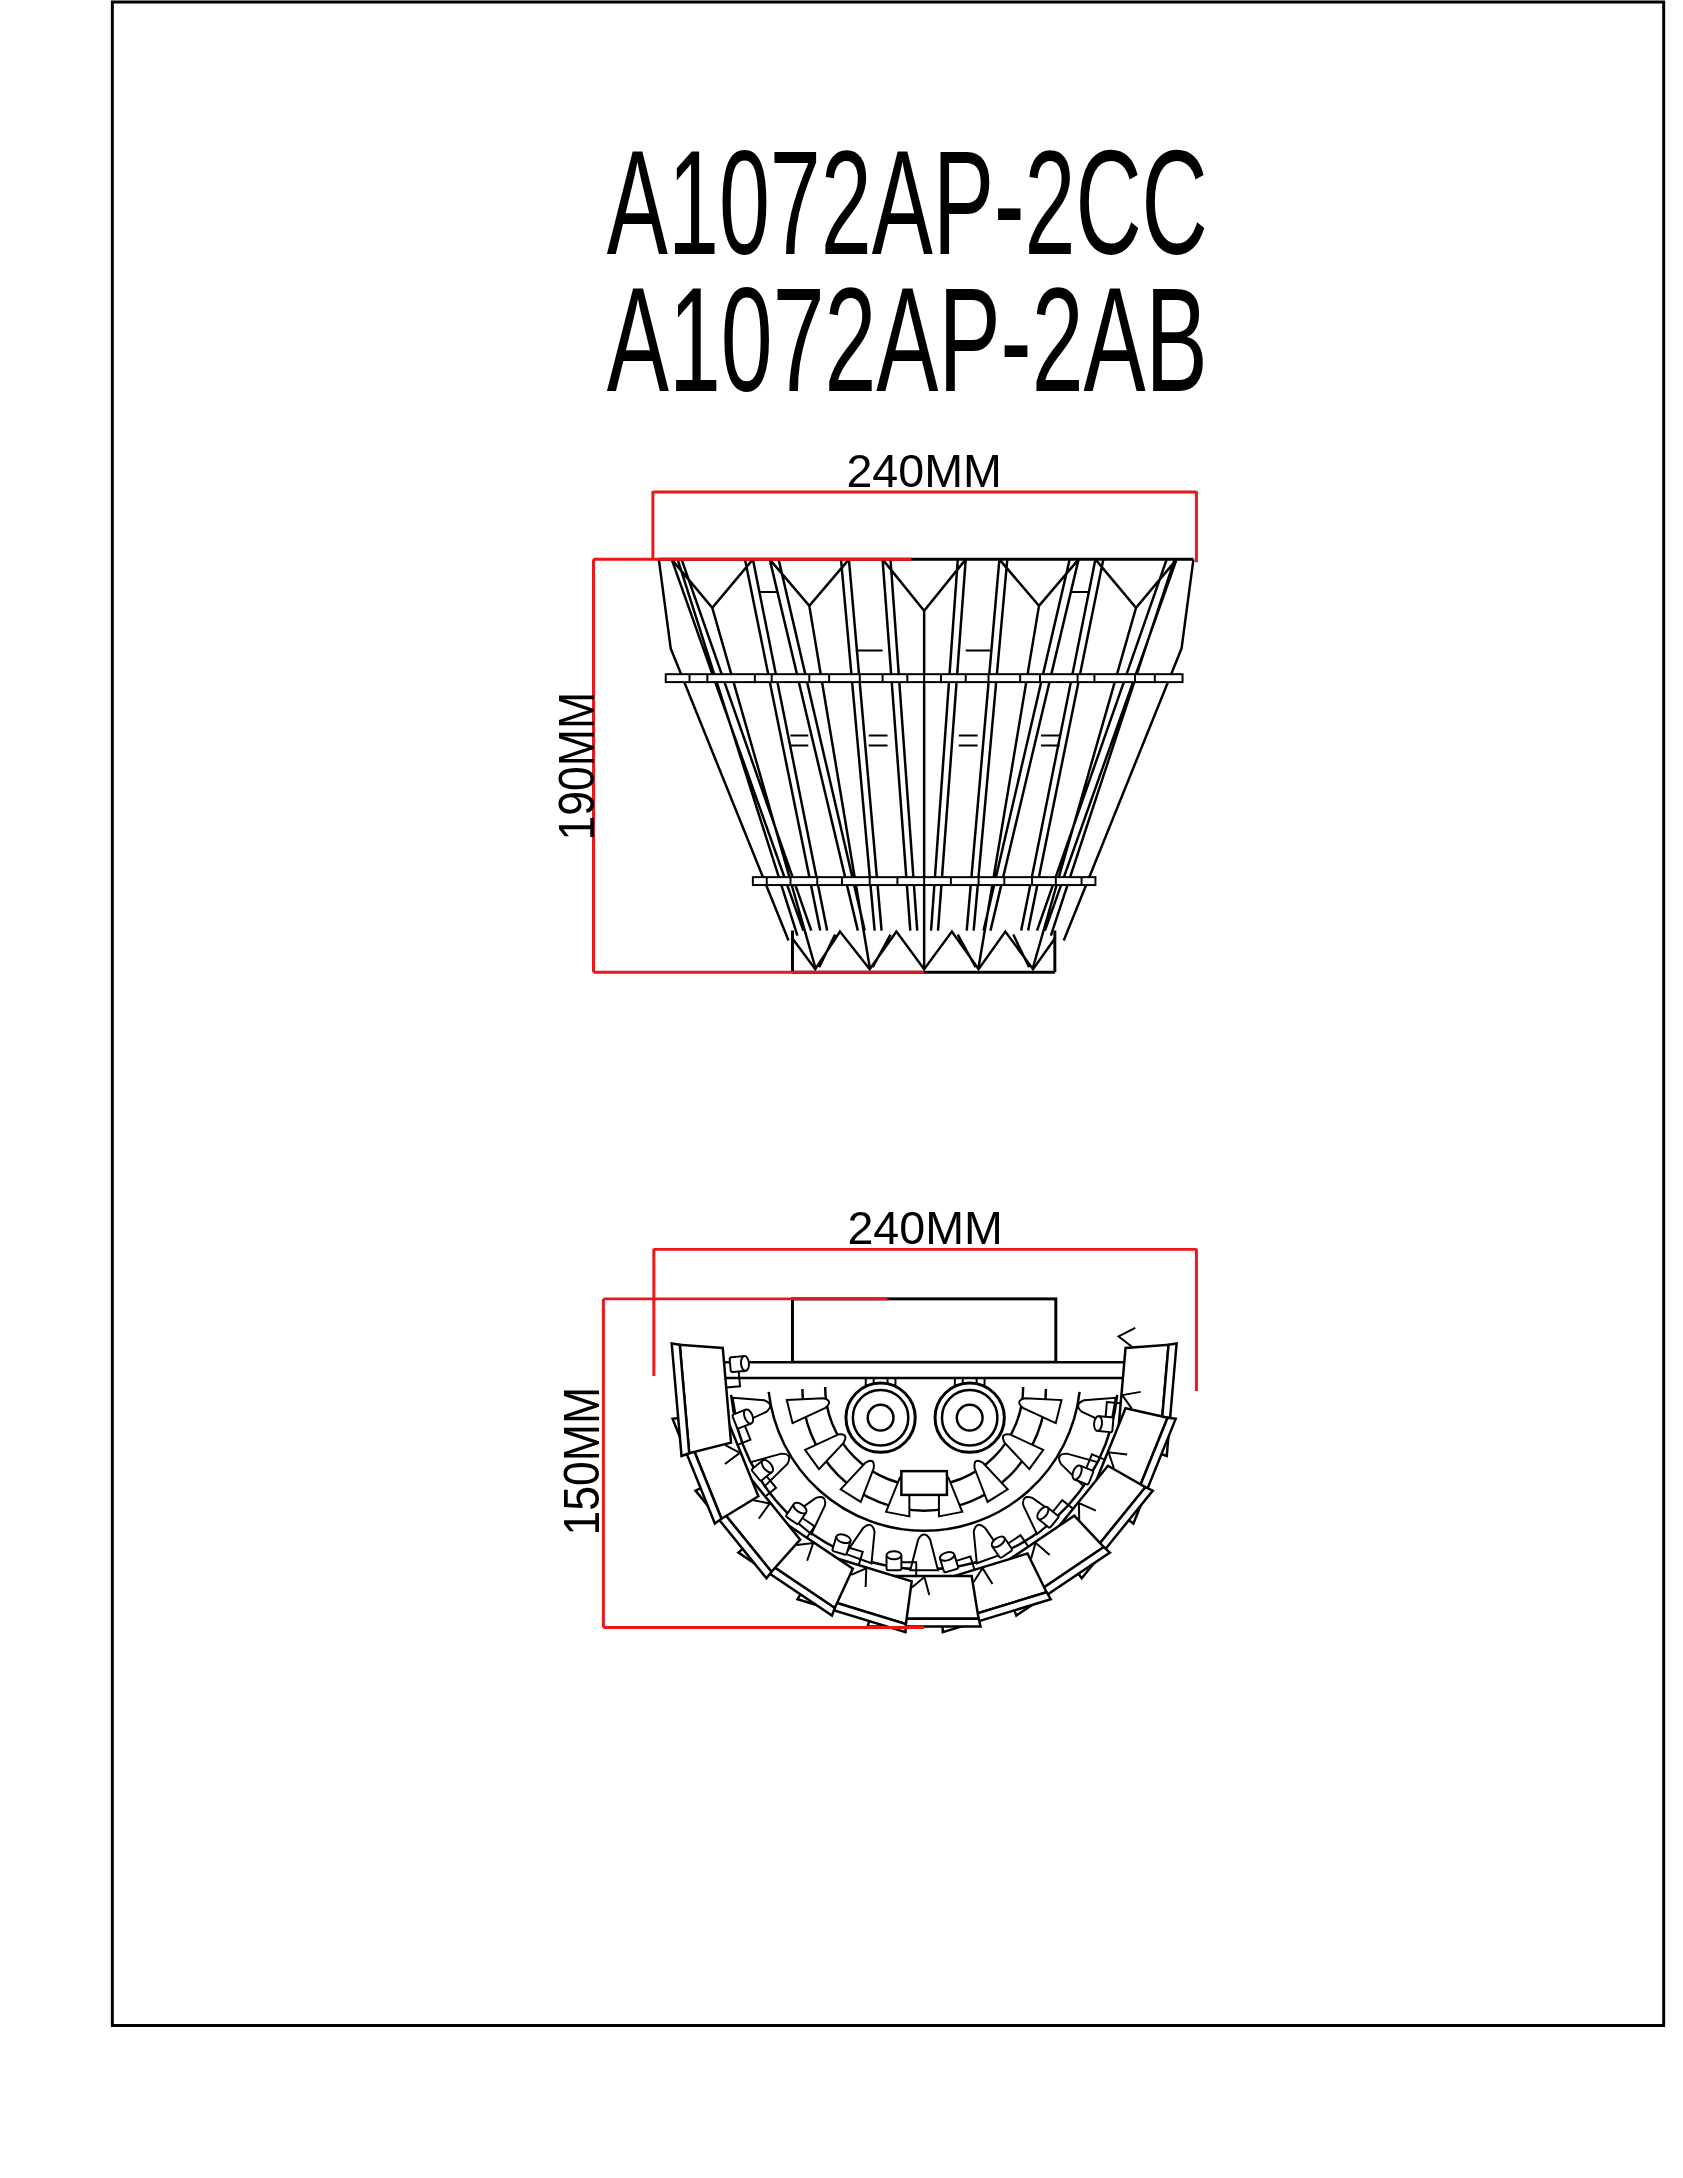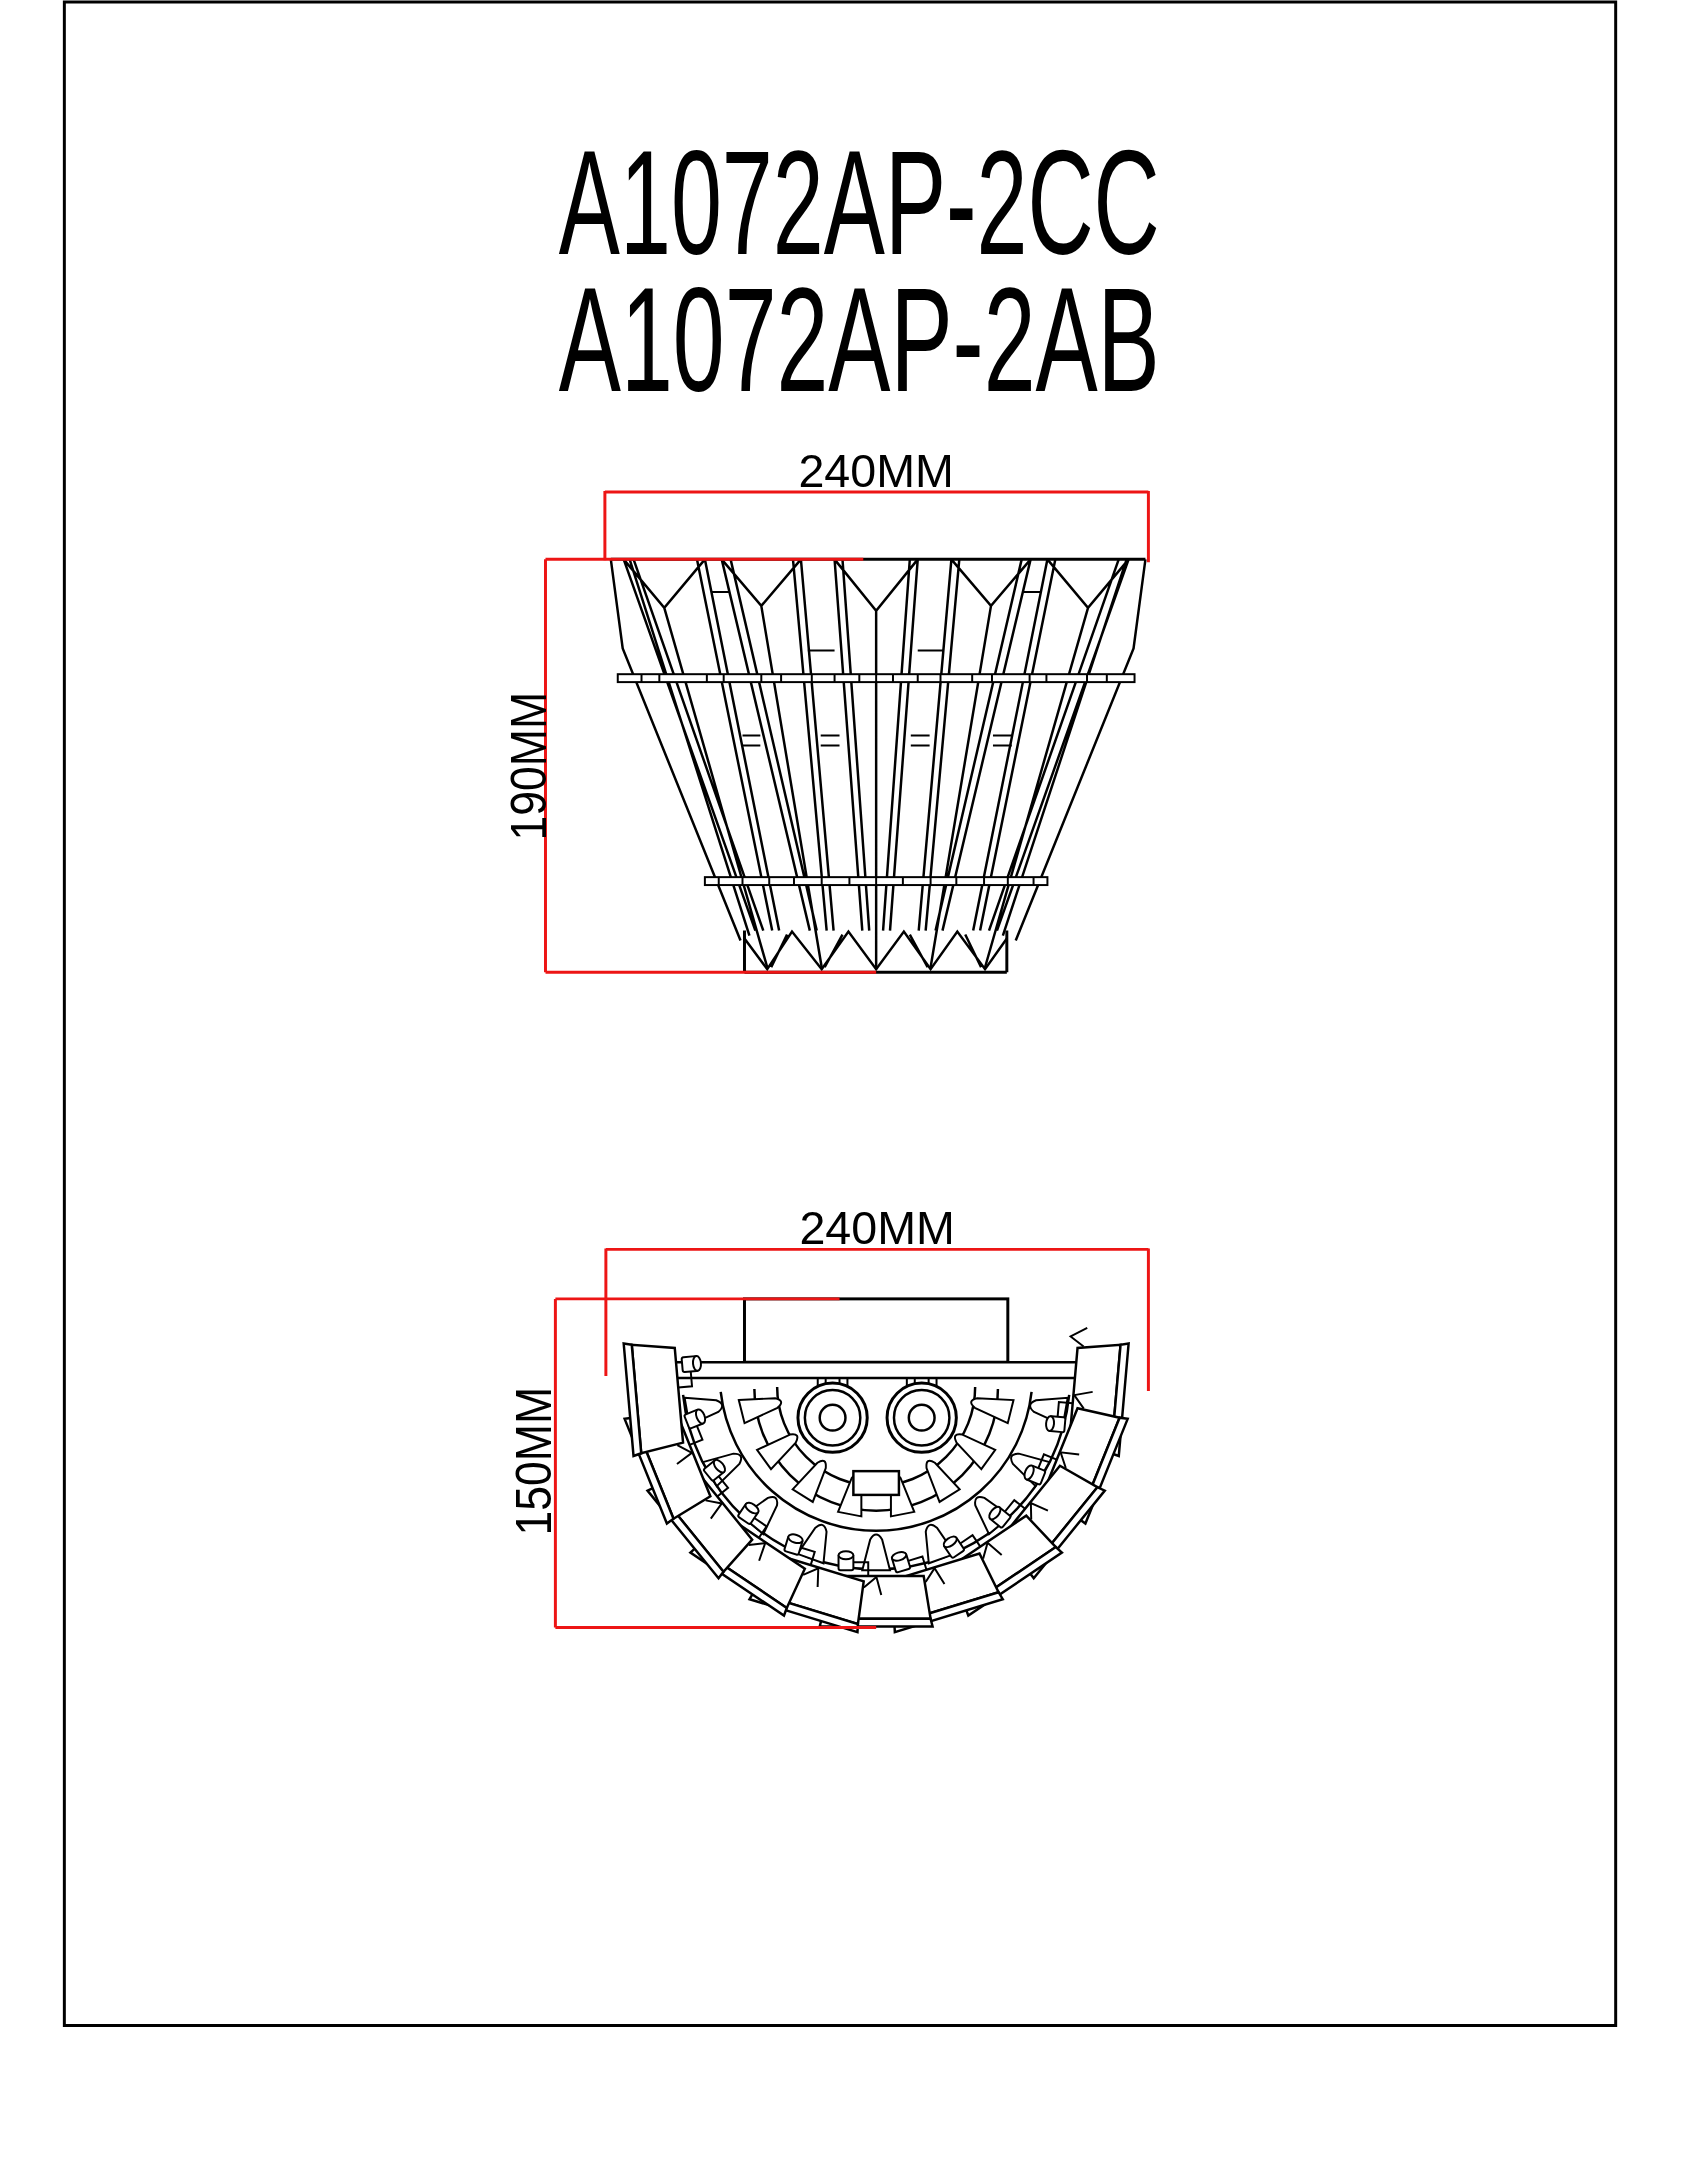--- a/index.html
+++ b/index.html
@@ -1,20 +1,21 @@
 <!DOCTYPE html>
 <html><head>
 <meta charset="utf-8">
 <style>
   html,body{margin:0;padding:0;background:#ffffff;}
   .page{
     position:relative;
     width:1415px;height:2178px;
     background:#ffffff;
     font-family:"Liberation Sans","DejaVu Sans",sans-serif;
+    padding-left:48px;
   }
   svg{display:block;}
   text{fill:#000000;stroke:none;}
 </style>
 </head>
 <body>
 
 <div class="page">
 <svg viewBox="0 0 1700 2200" width="1683" height="2178">
 

